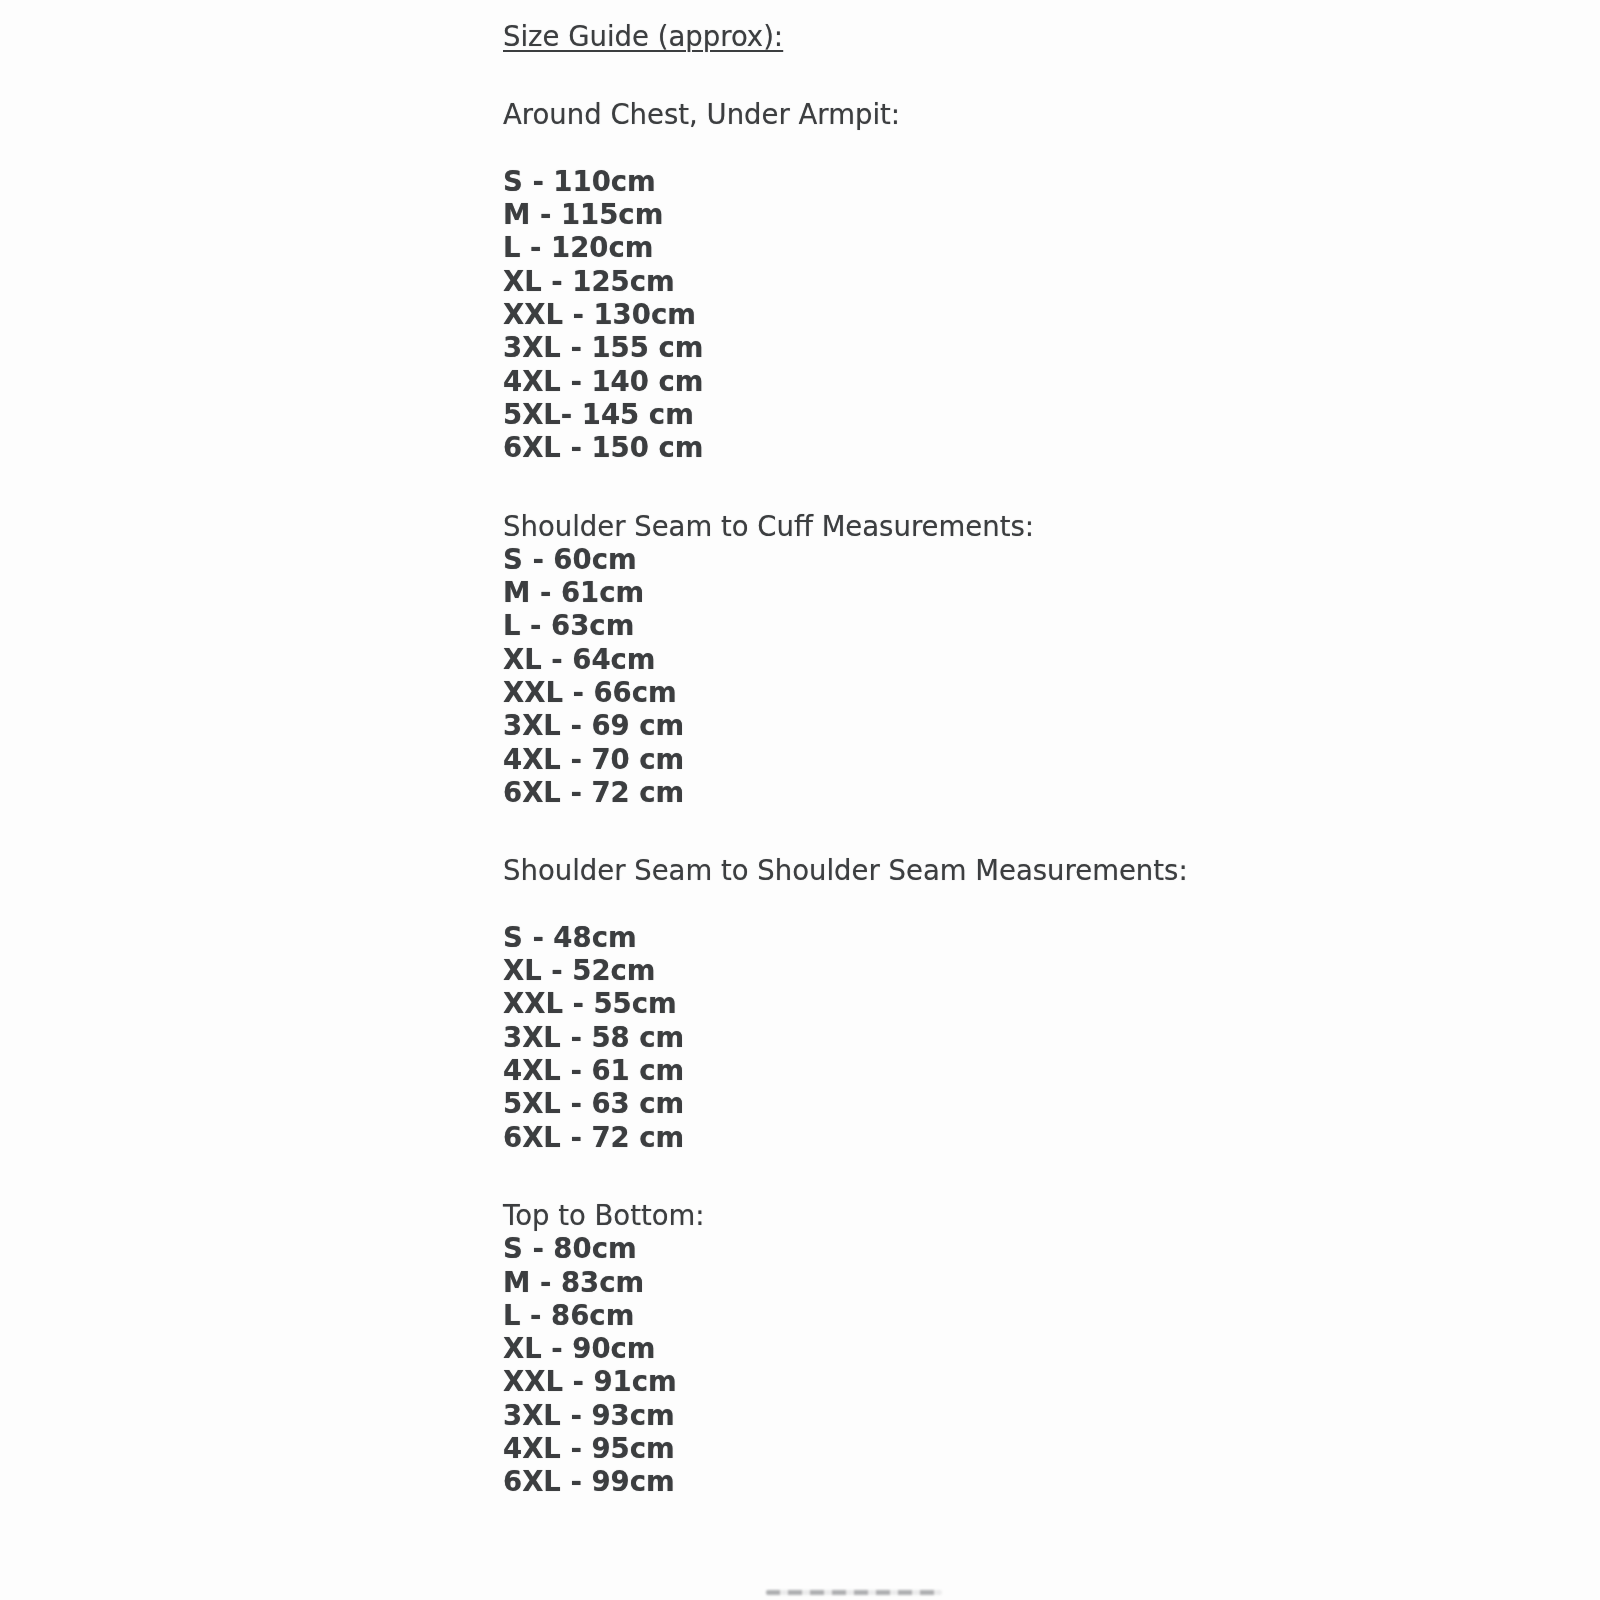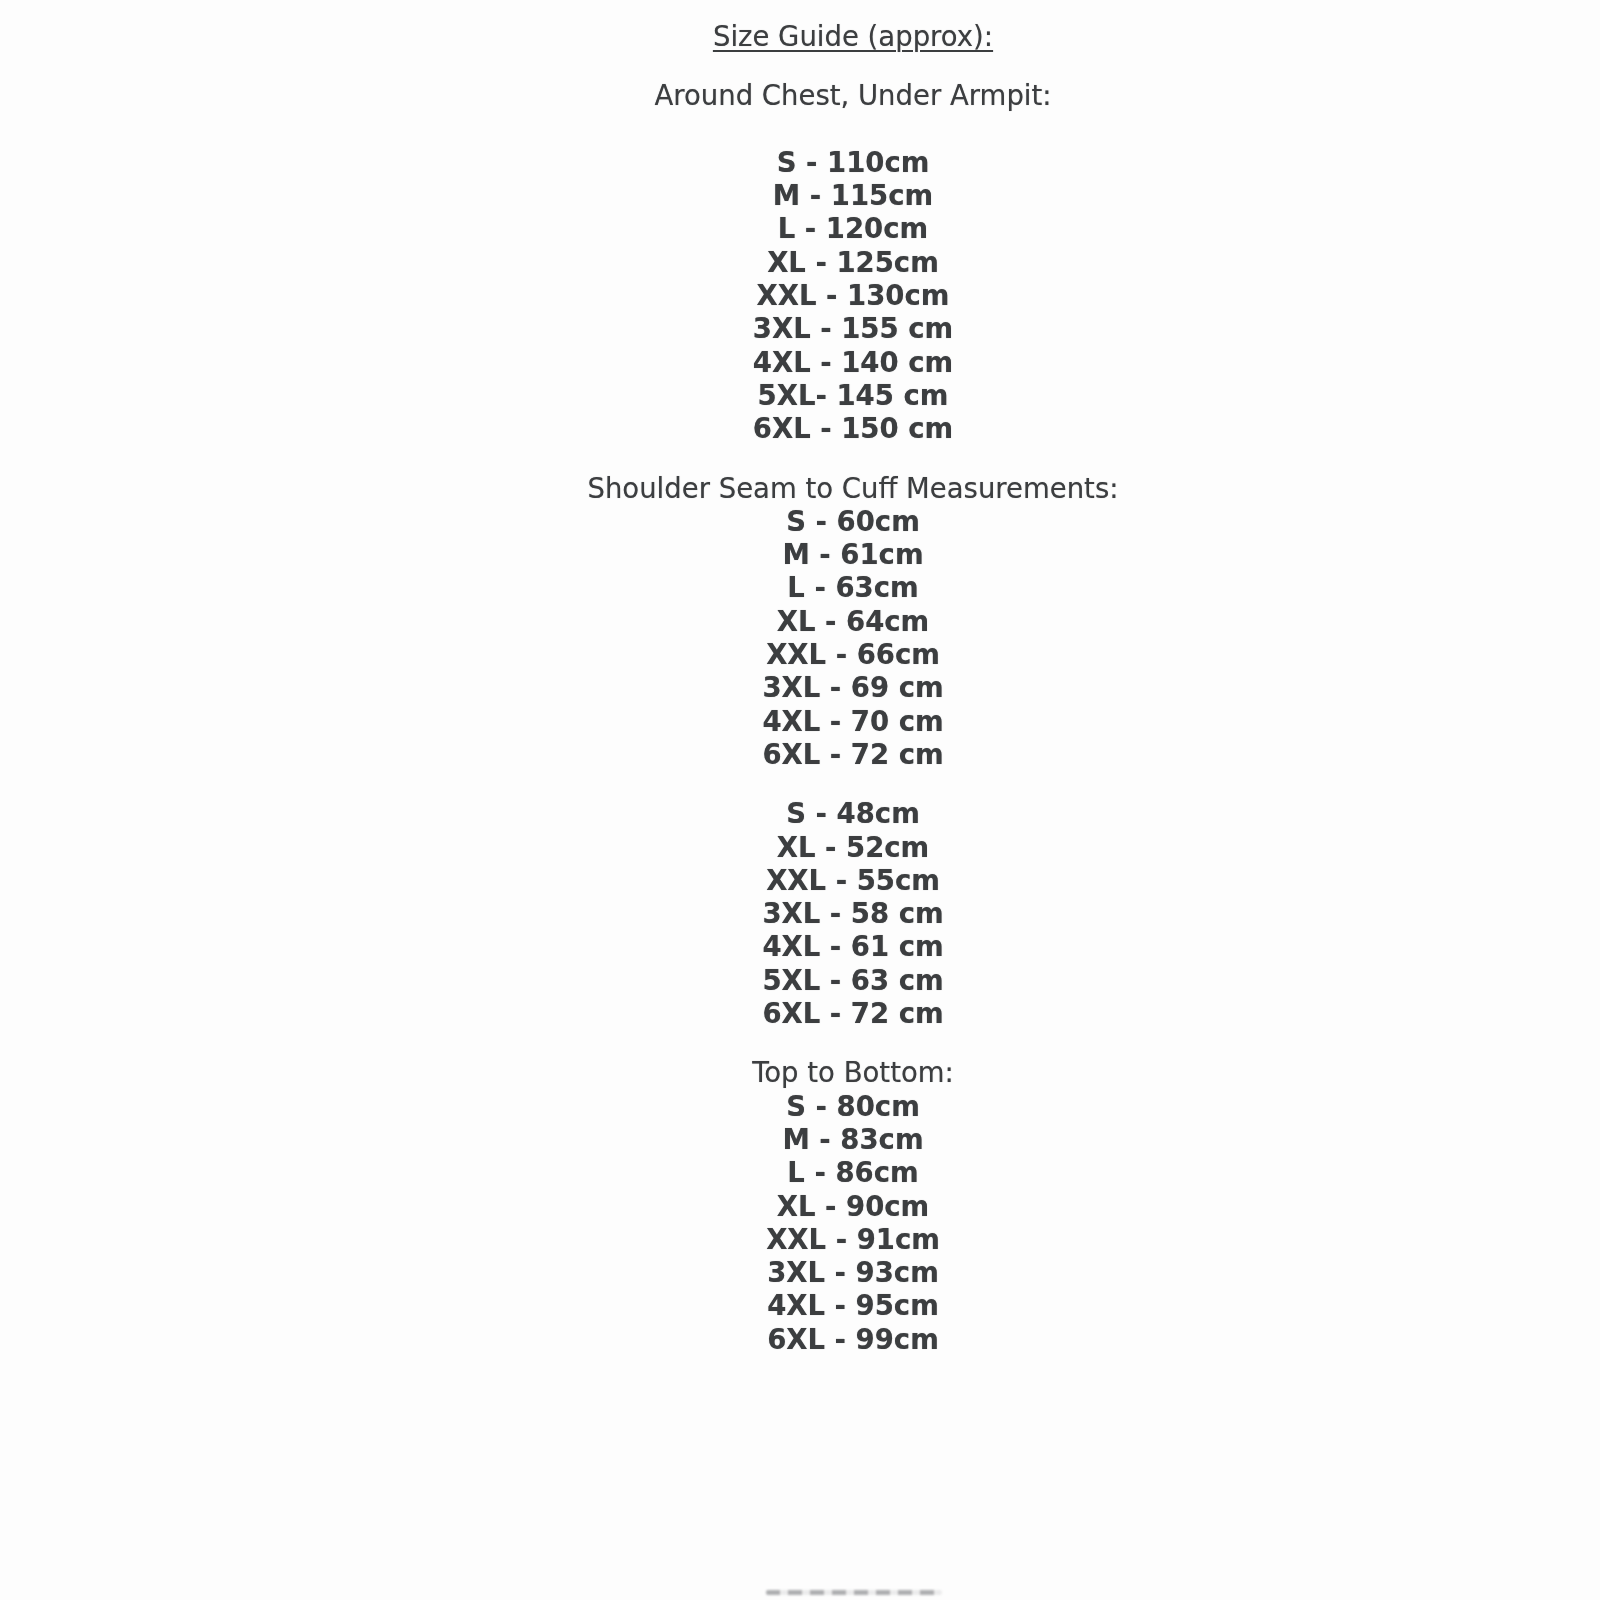--- a/index.html
+++ b/index.html
@@ -14,33 +14,32 @@
     background: #fdfdfd;
     overflow: hidden;
     font-family: "DejaVu Sans", "Liberation Sans", sans-serif;
     color: #3c3e40;
   }
   .content {
     position: absolute;
     left: 503px;
     top: 20px;
     width: 700px;
-    text-align: center;
     font-size: 27.5px;
     line-height: 33.3px;
     filter: blur(0.45px);
     text-shadow: 0 0 0.8px rgba(60,62,64,0.55);
   }
   .title {
     text-decoration: underline;
     text-decoration-thickness: 2px;
     text-underline-offset: 4px;
     white-space: pre;
   }
-  .sec { margin-top: 26px; }
+  .sec { margin-top: 45px; }
   .sec.gap-after-heading .heading { margin-bottom: 33.3px; }
   .heading { white-space: pre; }
   .row { white-space: pre; font-weight: bold; }
   
   .cutoff {
     position: absolute;
     left: 766px;
     top: 1590px;
     width: 176px;
     height: 5px;
@@ -86,20 +85,21 @@
         <div class="row">L - 63cm</div>
         <div class="row">XL - 64cm</div>
         <div class="row">XXL - 66cm</div>
         <div class="row">3XL - 69 cm</div>
         <div class="row">4XL - 70 cm</div>
         <div class="row">6XL - 72 cm</div>
       </div>
     </section>
 
     <section class="sec gap-after-heading">
+      <div class="heading">Shoulder Seam to Shoulder Seam Measurements:</div>
       <div class="rows">
         <div class="row">S - 48cm</div>
         <div class="row">XL - 52cm</div>
         <div class="row">XXL - 55cm</div>
         <div class="row">3XL - 58 cm</div>
         <div class="row">4XL - 61 cm</div>
         <div class="row">5XL - 63 cm</div>
         <div class="row">6XL - 72 cm</div>
       </div>
     </section>

